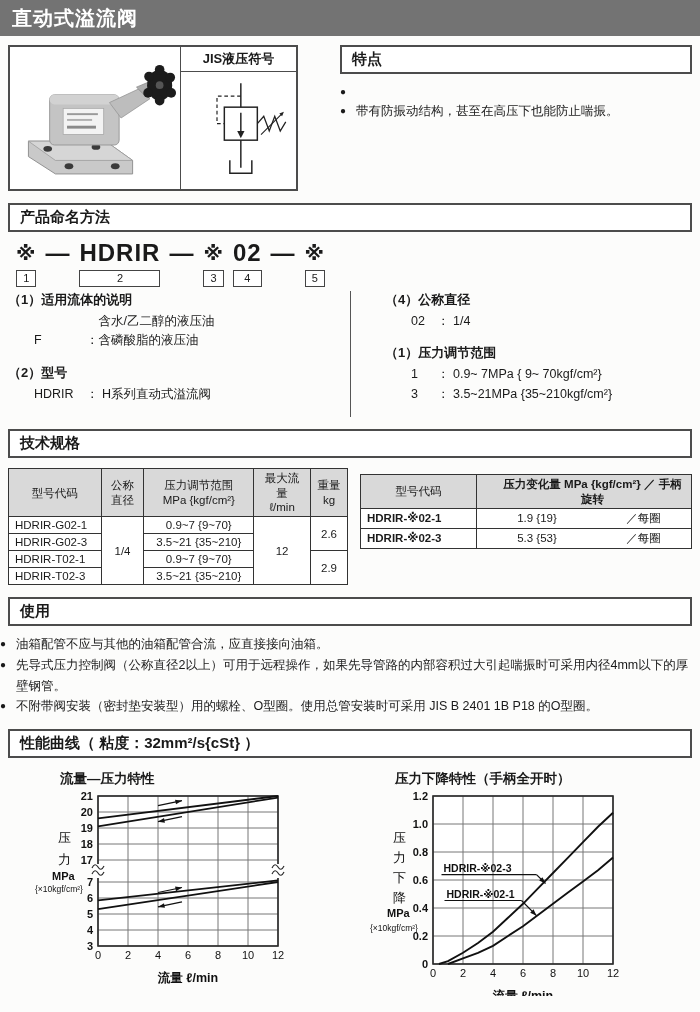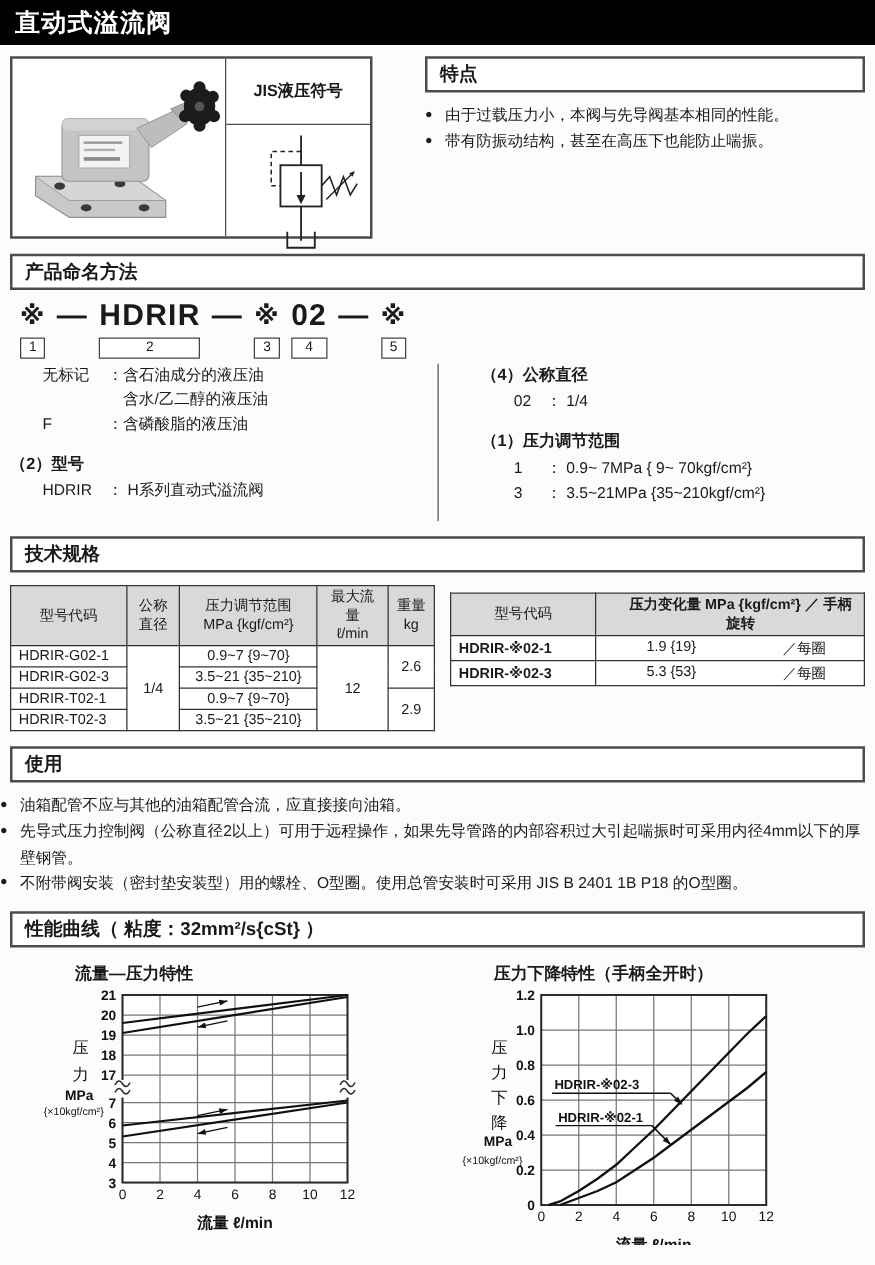--- a/index.html
+++ b/index.html
@@ -6,21 +6,21 @@
   body{
     width:700px;height:1012px;overflow:hidden;
     background:#fcfcfb;color:#1a1a1a;
     font-family:"Liberation Sans","DejaVu Sans",sans-serif;
     font-size:13px;
   }
   .page{width:700px;height:1012px;position:relative;}
 
   
   .titlebar{
-    background:#000000;color:#fff;height:36px;display:flex;align-items:center;
+    background:#737373;color:#fff;height:36px;display:flex;align-items:center;
     padding-left:12px;font-size:20px;font-weight:bold;letter-spacing:1px;
   }
 
   
   .section-head{
     border:2px solid #4c4c4c;background:#fff;
     font-weight:bold;font-size:15px;
     padding:3px 10px;box-sizing:border-box;
   }
   .full{margin:12px 8px 6px 8px;}
@@ -28,21 +28,21 @@
   
   .top-row{display:flex;margin:9px 8px 0 8px;}
   .product-box{
     width:290px;height:146px;border:2px solid #4c4c4c;background:#fff;
     display:flex;box-sizing:border-box;
   }
   .photo-cell{width:170px;border-right:1.5px solid #4c4c4c;display:flex;align-items:center;justify-content:center;}
   .jis-cell{flex:1;display:flex;flex-direction:column;}
   .jis-header{
     border-bottom:1.5px solid #4c4c4c;text-align:center;font-weight:bold;
-    font-size:13px;padding:17px 0;
+    font-size:13px;padding:3px 0;
   }
   .jis-body{flex:1;display:flex;align-items:center;justify-content:center;}
 
   .features-col{flex:1;margin-left:42px;}
   .features-col .section-head{width:100%;font-family:Liberation Serif, serif;}
 
   ul.bullets{list-style:none;margin:8px 0 0 0;padding:0;}
   ul.bullets li{display:flex;font-size:12.5px;line-height:1.65;}
   ul.bullets .dot{width:16px;flex:0 0 16px;font-size:10px;padding-top:2px;}
 
@@ -156,21 +156,20 @@
       </div>
     </div>
 
     <div class="features-col">
       <div class="section-head">
         <span>特点</span>
       </div>
       <ul class="bullets">
         <li>
           <span class="dot">●</span>
-          <span>由于过载压力小，本阀与先导阀基本相同的性能。</span>
         </li>
         <li>
           <span class="dot">●</span>
           <span>带有防振动结构，甚至在高压下也能防止喘振。</span>
         </li>
       </ul>
     </div>
   </div>
 
   <div class="section-head full">
@@ -208,24 +207,21 @@
     </div>
     <div class="code-part sym">
       <div class="code-text">※</div>
       <div class="code-box">5</div>
     </div>
   </div>
 
   <div class="naming-cols">
     <div class="ncol left">
       <div class="nitem">
-        <div class="nline">
-            <span class="nkey">无标记</span>
-            <span>：含石油成分的液压油</span>
-          </div>
+        <div class="ntitle">（1）适用流体的说明</div>
         <div class="nline">
             <span class="nkey"></span>
             <span>　含水/乙二醇的液压油</span>
           </div>
         <div class="nline">
             <span class="nkey">F</span>
             <span>：含磷酸脂的液压油</span>
           </div>
       </div>
       <div class="nitem">

